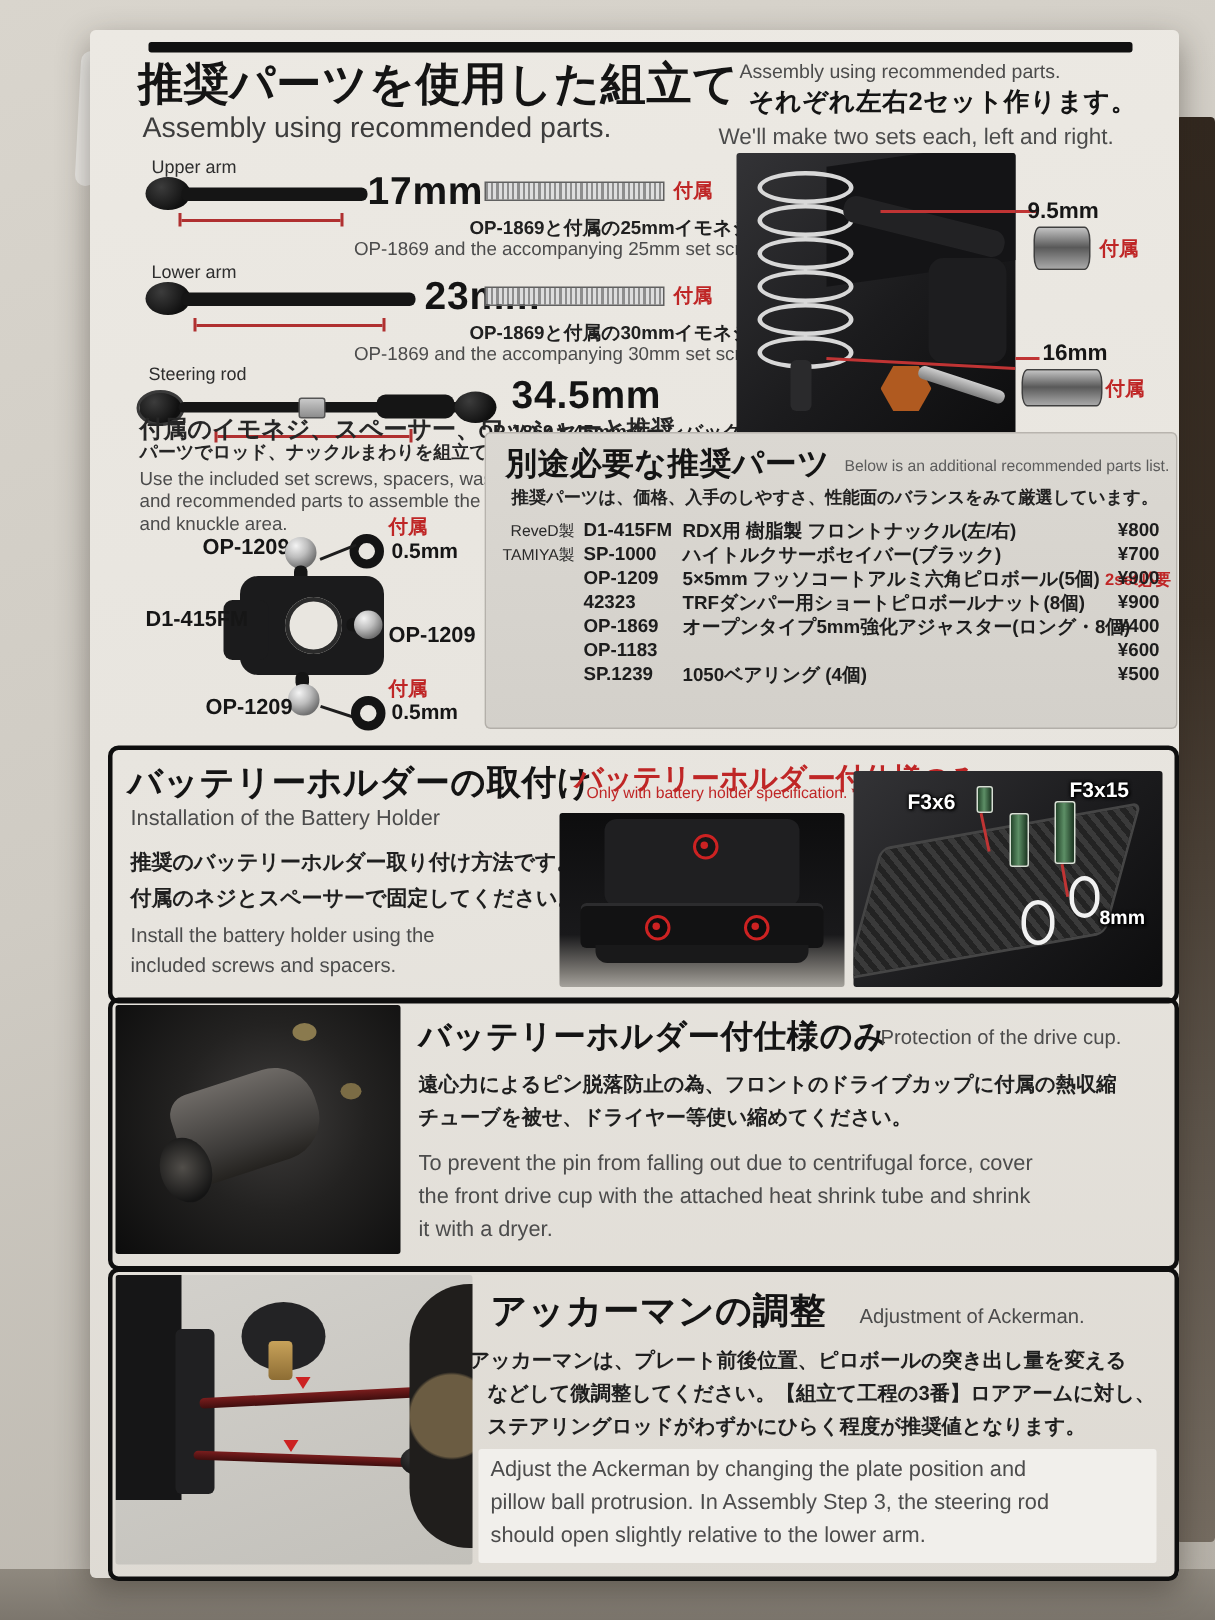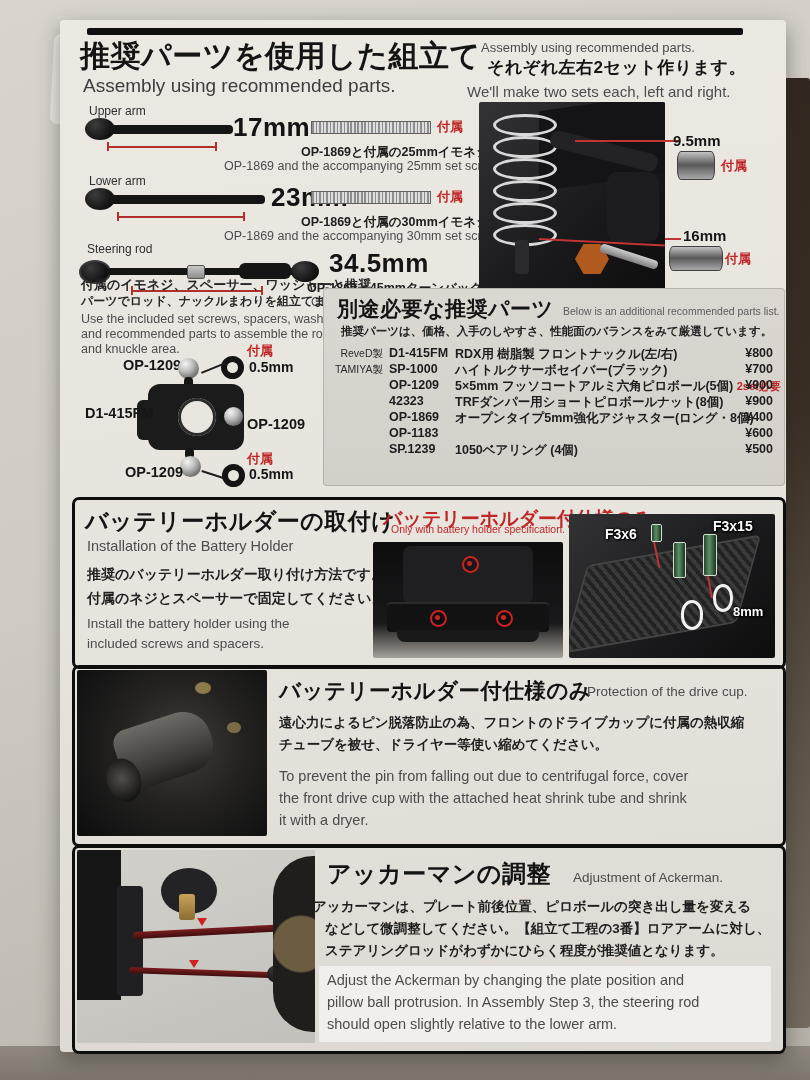--- a/index.html
+++ b/index.html
@@ -67,21 +67,21 @@
 </style>
 </head>
 <body>
 
 <div class="abs case-right"></div>
 <div class="abs case-bottom"></div>
 <div class="abs wrap-glare"></div>
 
 <div class="abs page">
 
-  <div class="abs" style="left:1px;top:0;width:726px;height:460px;">
+  <div class="abs" style="left:13px;top:0;width:726px;height:460px;">
     <div class="abs" style="left:26px;top:8px;width:656px;height:7px;background:#101010;border-radius:2px;"></div>
 
     <div class="abs jp-big t" style="left:19px;top:16px;font-size:30px;">推奨パーツを使用した組立て</div>
     <div class="abs t" style="left:22px;top:55px;font-size:19px;color:#3d3d3d;">Assembly using recommended parts.</div>
 
     <div class="abs t en-gray" style="left:420px;top:20px;font-size:13px;">Assembly using recommended parts.</div>
     <div class="abs t jp-big" style="left:426px;top:36px;font-size:17px;">それぞれ左右2セット作ります。</div>
     <div class="abs t en-gray" style="left:406px;top:63px;font-size:15px;">We'll make two sets each, left and right.</div>
 
     <div class="abs t" style="left:28px;top:84px;font-size:12px;color:#2e2e2e;">Upper arm</div>
@@ -114,21 +114,21 @@
       <div class="abs rod-shaft" style="left:28px;top:10px;width:190px;height:7px;"></div>
       <div class="abs rod-hex" style="left:108px;top:7px;width:16px;height:12px;border-radius:2px;"></div>
       <div class="abs rod-shaft" style="left:160px;top:5px;width:52px;height:16px;border-radius:6px;"></div>
       <div class="abs rod-ball" style="left:212px;top:3px;width:28px;height:21px;"></div>
     </div>
     <div class="abs t jp-big" style="left:268px;top:228px;font-size:26px;">34.5mm</div>
     <div class="abs measure" style="left:70px;top:266px;width:128px;"></div>
     <div class="abs t bold" style="left:246px;top:260px;font-size:12.5px;color:#202020;">OP-1869と45mmターンバックルを使用</div>
     <div class="abs t en-gray" style="left:250px;top:275px;font-size:12.5px;">OP-1869 and a 45mm turnbuckle.</div>
 
-    <div class="abs t bold" style="left:20px;top:256px;font-size:13px;color:#262626;">付属のイモネジ、スペーサー、ワッシャーと推奨</div>
+    <div class="abs t bold" style="left:20px;top:256px;font-size:16px;color:#262626;">付属のイモネジ、スペーサー、ワッシャーと推奨</div>
     <div class="abs t bold" style="left:20px;top:273px;font-size:12px;color:#262626;">パーツでロッド、ナックルまわりを組立てます。</div>
     <div class="abs t en-gray" style="left:20px;top:292px;font-size:12.5px;">Use the included set screws, spacers, washers,</div>
     <div class="abs t en-gray" style="left:20px;top:307px;font-size:12.5px;">and recommended parts to assemble the rod</div>
     <div class="abs t en-gray" style="left:20px;top:322px;font-size:12.5px;">and knuckle area.</div>
 
     <div class="abs" style="left:0px;top:300px;width:280px;height:170px;">
       <div class="abs t red bold" style="left:186px;top:22px;font-size:13px;">付属</div>
       <div class="abs ring" style="left:160px;top:36px;width:11px;height:11px;"></div>
       <div class="abs t bold" style="left:188px;top:39px;font-size:14px;color:#161616;">0.5mm</div>
       <div class="abs t bold" style="left:62px;top:37px;font-size:14.5px;color:#161616;">OP-1209</div>

